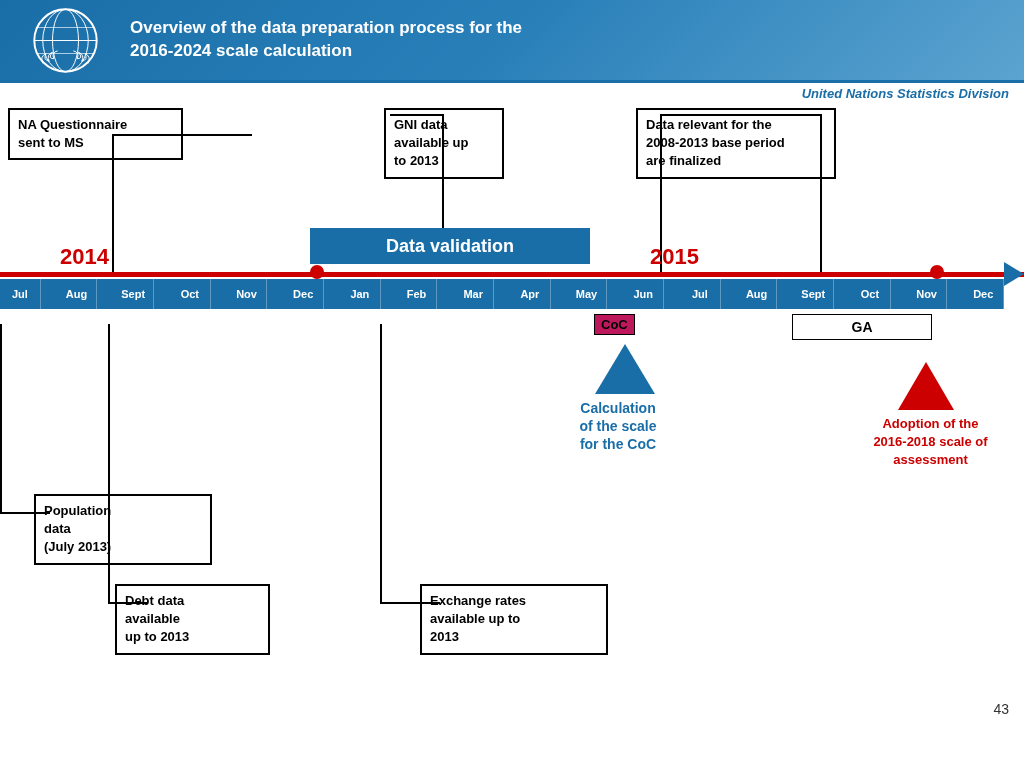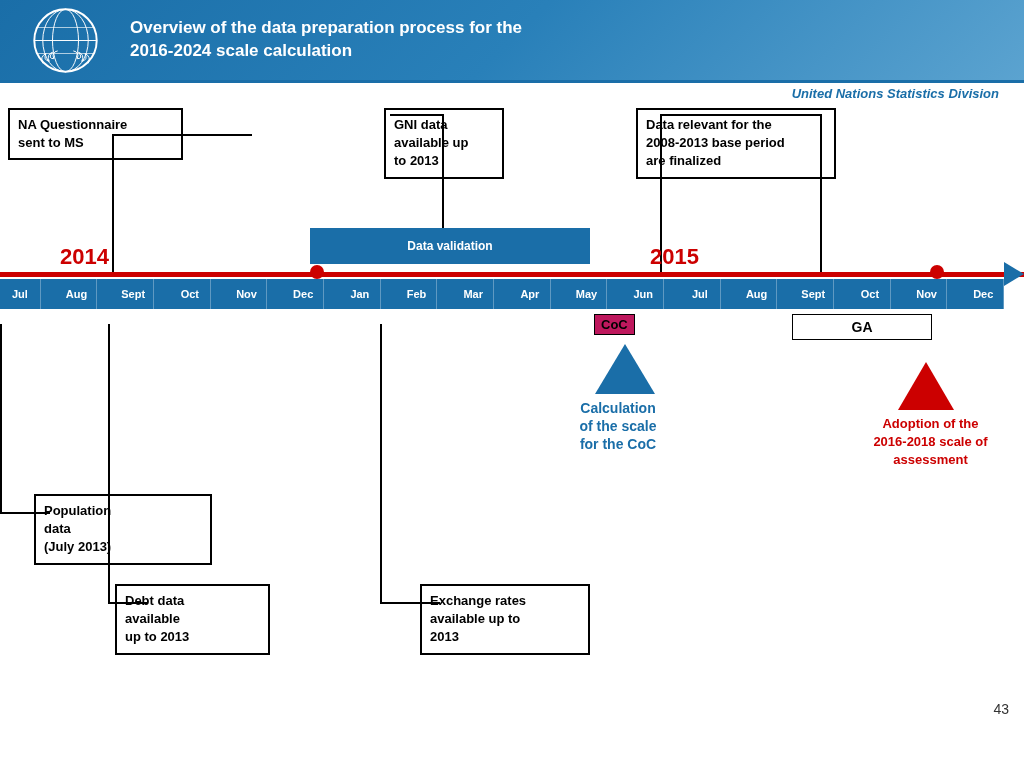--- a/index.html
+++ b/index.html
@@ -33,21 +33,21 @@
     }
     .un-logo {
       width: 65px;
       height: 65px;
     }
 
     
     .un-bar {
       background: #fff;
       border-top: 3px solid #1a6ea8;
-      padding: 3px 25px;
+      padding: 3px 15px;
       text-align: right;
       font-size: 13px;
       color: #1a6ea8;
       font-weight: bold;
       font-style: italic;
     }
 
     
     .main {
       position: relative;
@@ -146,21 +146,21 @@
       height: 36px;
       background: #1a6ea8;
       display: flex;
       align-items: center;
       justify-content: center;
       z-index: 5;
     }
     .data-validation-box span {
       color: #fff;
       font-weight: bold;
-      font-size: 12px;
+      font-size: 18px;
     }
 
     
     .vline {
       position: absolute;
       width: 2px;
       background: #000;
       z-index: 1;
     }
 
@@ -372,19 +372,19 @@
   <div style="position:absolute; top:220px; left:108px; width:2px; height:280px; background:#000; z-index:1;"></div>
   <div style="position:absolute; top:498px; left:108px; width:40px; height:2px; background:#000; z-index:1;"></div>
 
   <div class="box" style="top:480px; left:115px; width:155px;">
     <span>Debt data<br>available<br>up to 2013</span>
   </div>
 
   <div style="position:absolute; top:220px; left:380px; width:2px; height:280px; background:#000; z-index:1;"></div>
   <div style="position:absolute; top:498px; left:380px; width:60px; height:2px; background:#000; z-index:1;"></div>
 
-  <div class="box" style="top:480px; left:420px; width:170px;">
+  <div class="box" style="top:480px; left:420px; width:188px;">
     <span>Exchange rates<br>available up to<br>2013</span>
   </div>
 
   <div class="page-num">43</div>
 
 </div>
 
 </body></html>

